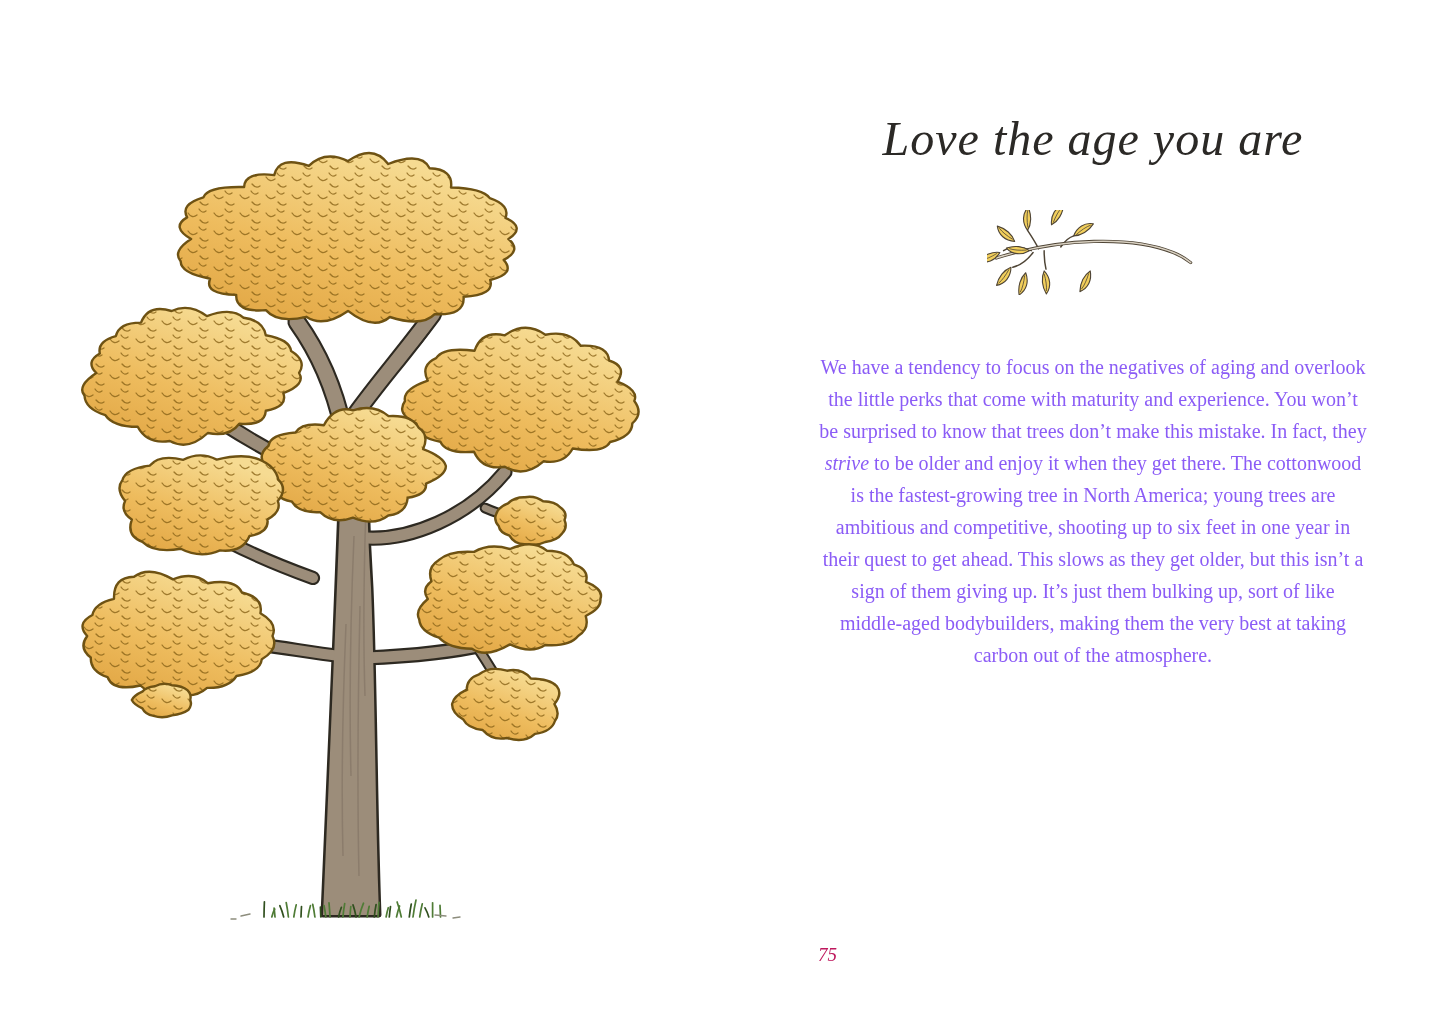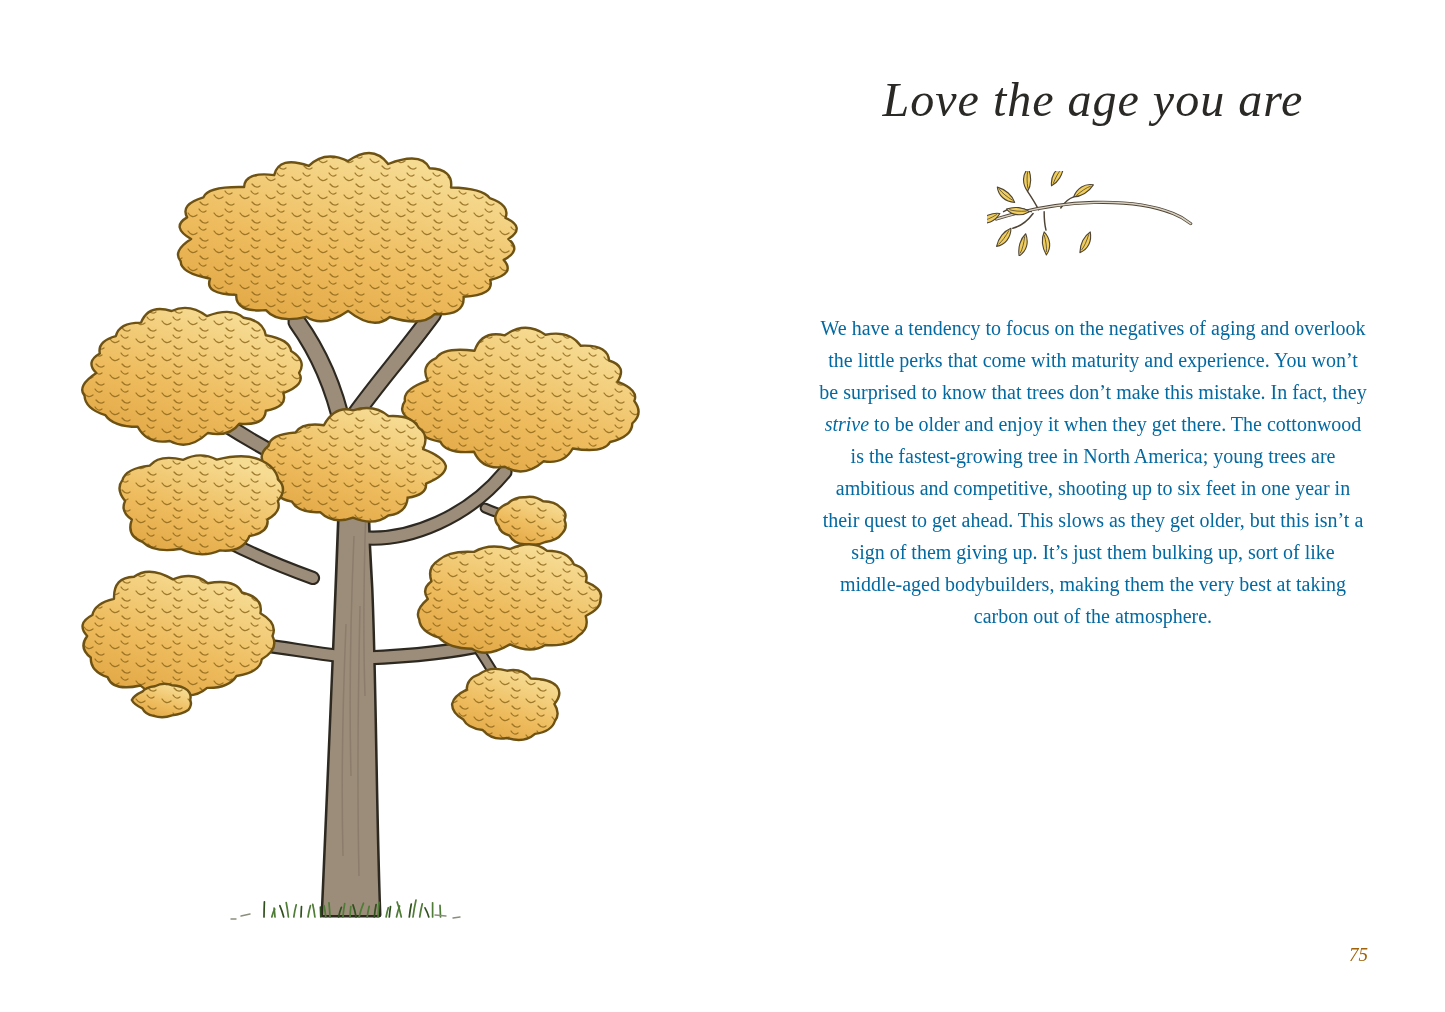--- a/index.html
+++ b/index.html
@@ -8,37 +8,37 @@
     font-family:"Liberation Serif","DejaVu Serif",serif;overflow:hidden;
   }
   .spread{position:absolute;inset:0;}
   .tree-wrap{position:absolute;left:55px;top:136px;width:620px;height:800px;}
   .tree-wrap svg{width:100%;height:100%;display:block;}
   .right-col{
     position:absolute;left:818px;top:0;width:550px;height:1012px;
     text-align:center;color:#3e3c39;
   }
   .title{
-    margin:0;padding-top:72px;font-size:48px;line-height:1.15;
+    margin:0;padding-top:111px;font-size:48px;line-height:1.15;
     font-style:italic;font-weight:400;color:#2b2926;letter-spacing:1px;
     font-family:"Liberation Serif","DejaVu Serif",serif;
   }
   .subtitle{
     margin-top:42px;font-size:21px;letter-spacing:4px;color:#3a3836;
     font-variant:normal;
   }
   .twig{margin-top:44px;width:212px;height:85px;display:inline-block;}
   .body-text{
     margin:52px auto 0 auto;width:548px;font-size:20px;line-height:1.6;
-    color:#0369a1;
+    color:#8b5cf6;
   }
   .body-text em{font-style:italic;}
   .folio{
-    position:absolute;top:944px;left:0;width:100%;text-align:right;
-    font-style:italic;font-size:19px;color:#a16207;
+    position:absolute;top:944px;left:0;width:100%;text-align:left;
+    font-style:italic;font-size:19px;color:#be185d;
   }
 </style>
 </head>
 <body>
 
 <div class="spread">
 
   <div class="tree-wrap">
     <svg id="tree-svg" viewBox="0 0 620 800">
         <defs>

